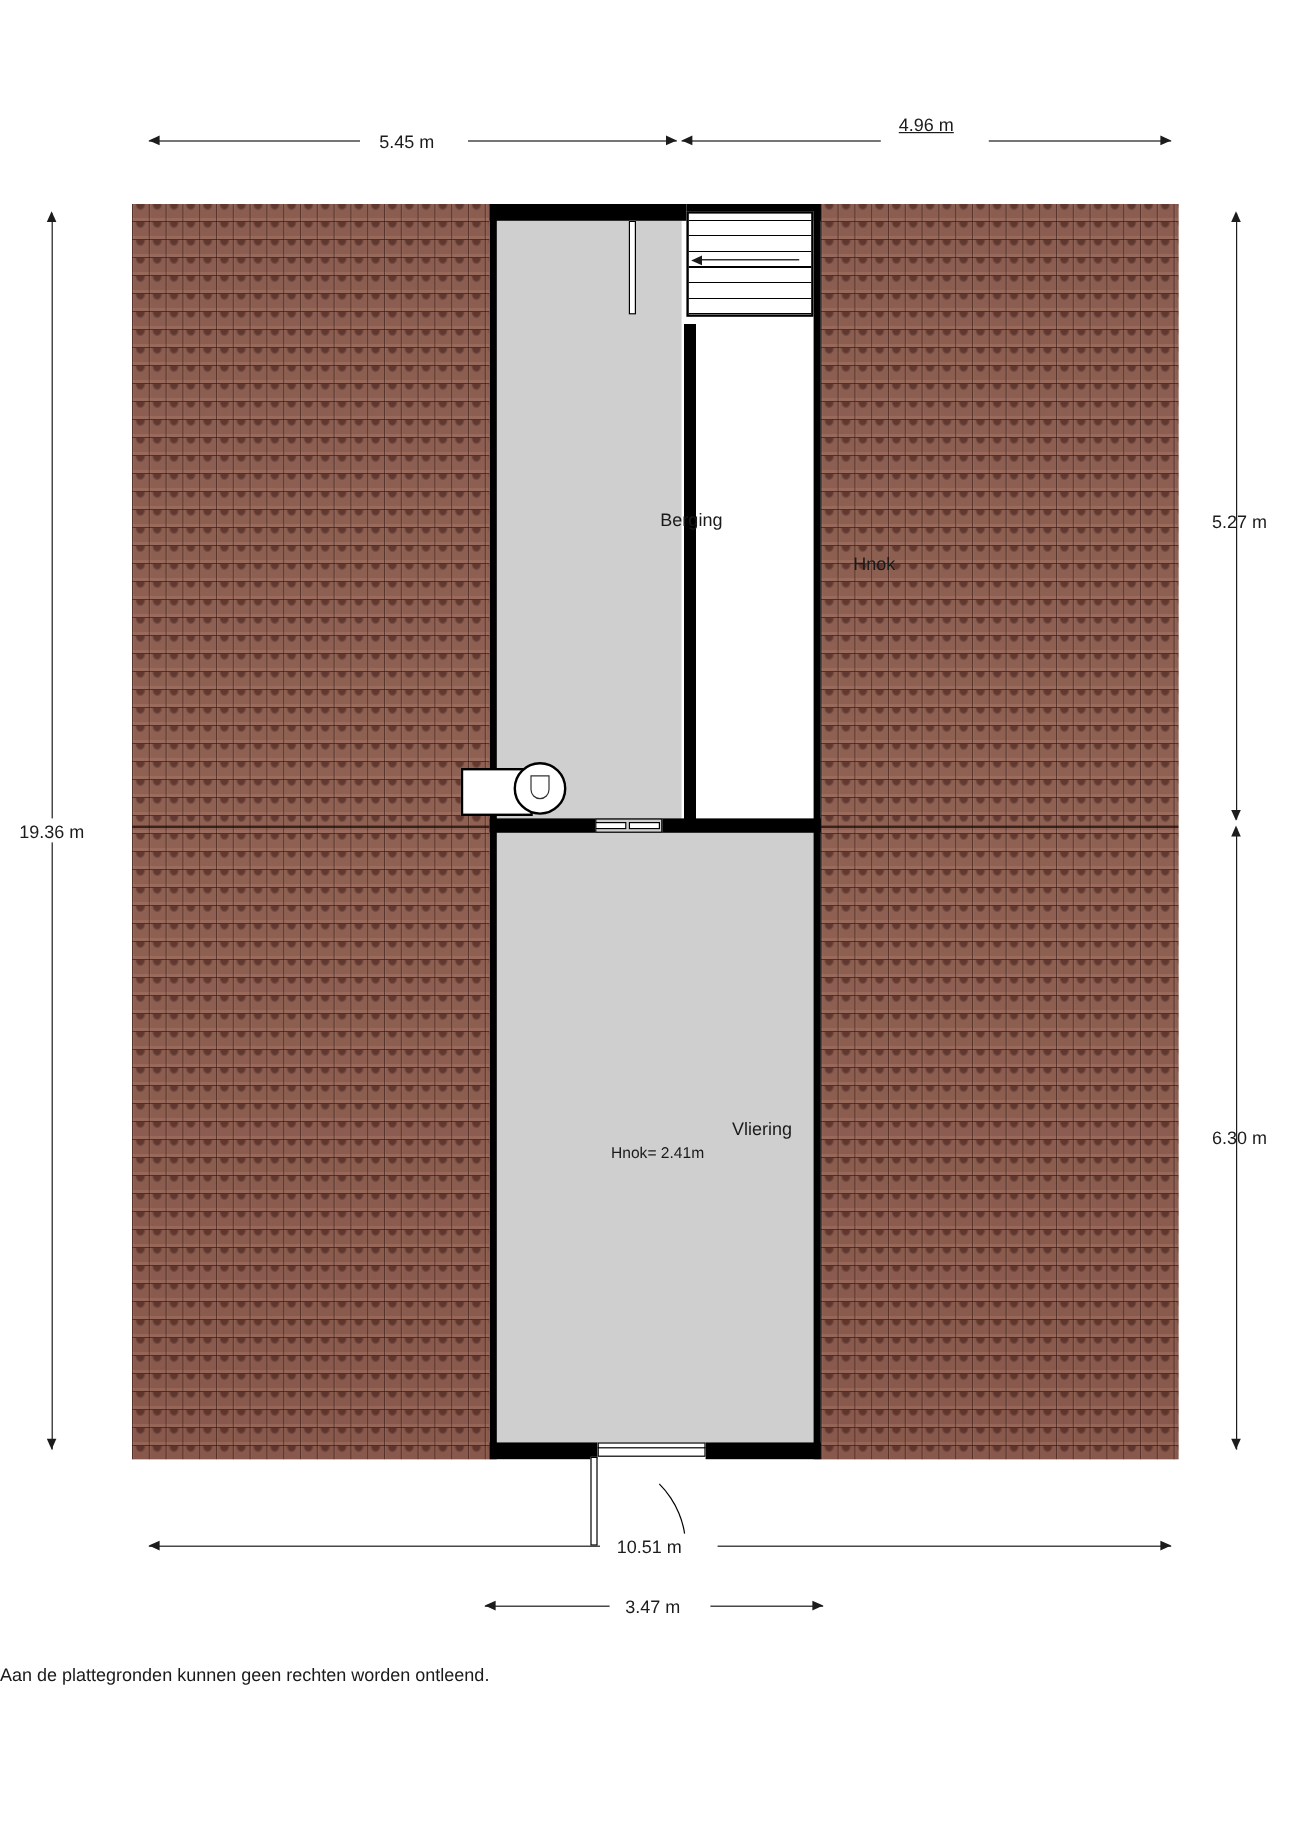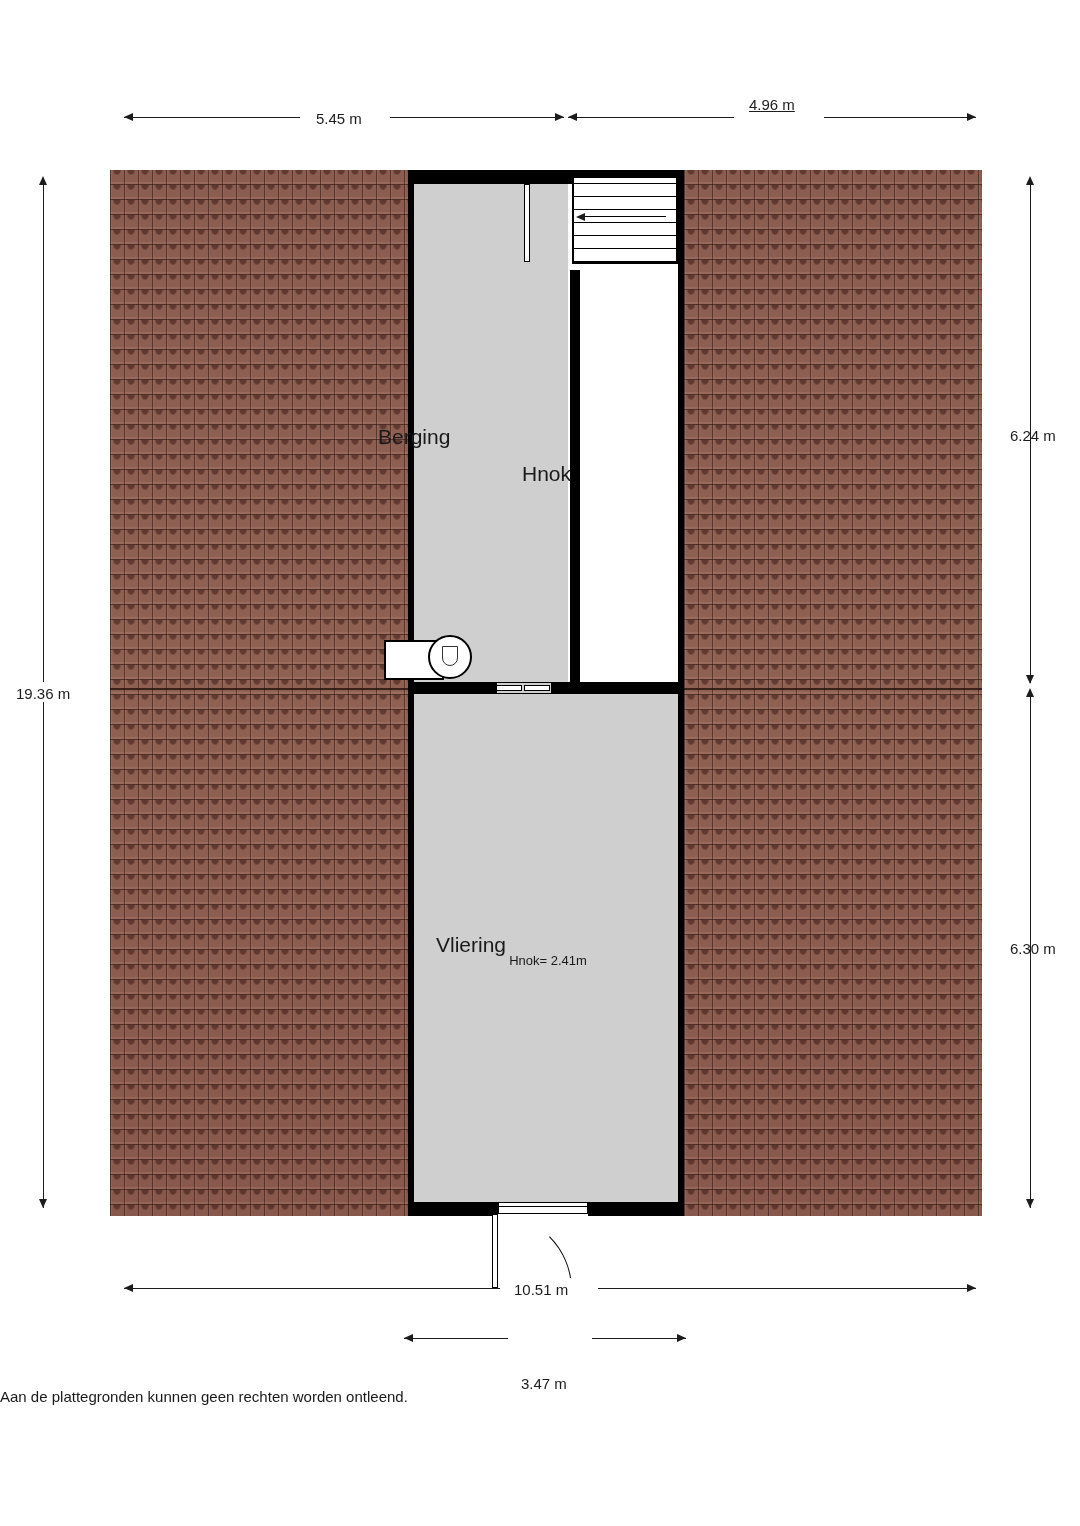--- a/index.html
+++ b/index.html
@@ -101,22 +101,22 @@
     position: absolute;
     background: #ffffff;
   }
   .wall {
     position: absolute;
     background: #000000;
   }
 
   .room-label {
     position: absolute;
-    text-align: left;
-    font-size: 21px;
+    text-align: right;
+    font-size: 15px;
     color: #1a1a1a;
     white-space: nowrap;
   }
   .room-sub {
     position: absolute;
     text-align: center;
     font-size: 13px;
     color: #1a1a1a;
     white-space: nowrap;
   }
@@ -194,21 +194,21 @@
     <div class="arrow up" style="left:39px; top:176px;"></div>
     <div class="arrow down" style="left:39px; top:1199px;"></div>
     <div class="dim-gap" style="left:8px; top:682px; width:72px; height:20px;"></div>
     <div class="dim-label" style="left:16px; top:685px;">19.36 m</div>
   </div>
 
   <div>
     <div class="dim-v" style="left:1030px; top:178px; width:1px; height:505px;"></div>
     <div class="arrow up" style="left:1026px; top:176px;"></div>
     <div class="arrow down" style="left:1026px; top:675px;"></div>
-    <div class="dim-label" style="left:1010px; top:427px;">6.24 m</div>
+    <div class="dim-label" style="left:1010px; top:427px;">5.27 m</div>
   </div>
 
   <div>
     <div class="dim-v" style="left:1030px; top:690px; width:1px; height:518px;"></div>
     <div class="arrow up" style="left:1026px; top:688px;"></div>
     <div class="arrow down" style="left:1026px; top:1199px;"></div>
     <div class="dim-label" style="left:1010px; top:940px;">6.30 m</div>
   </div>
 
   <div class="building">
@@ -274,18 +274,18 @@
     <div class="arrow right" style="left:967px; top:1284px;"></div>
     <div class="dim-gap" style="left:500px; top:1278px; width:98px; height:20px;"></div>
     <div class="dim-label" style="left:514px; top:1281px;">10.51 m</div>
   </div>
 
   <div>
     <div class="dim-h" style="left:404px; top:1338px; width:282px;"></div>
     <div class="arrow left" style="left:404px; top:1334px;"></div>
     <div class="arrow right" style="left:677px; top:1334px;"></div>
     <div class="dim-gap" style="left:508px; top:1328px; width:84px; height:20px;"></div>
-    <div class="dim-label" style="left:521px; top:1331px;margin-top:44px;">3.47 m</div>
+    <div class="dim-label" style="left:521px; top:1331px;">3.47 m</div>
   </div>
 
   <div class="footer-note">Aan de plattegronden kunnen geen rechten worden ontleend.</div>
 
 </div>
 
 </body></html>

